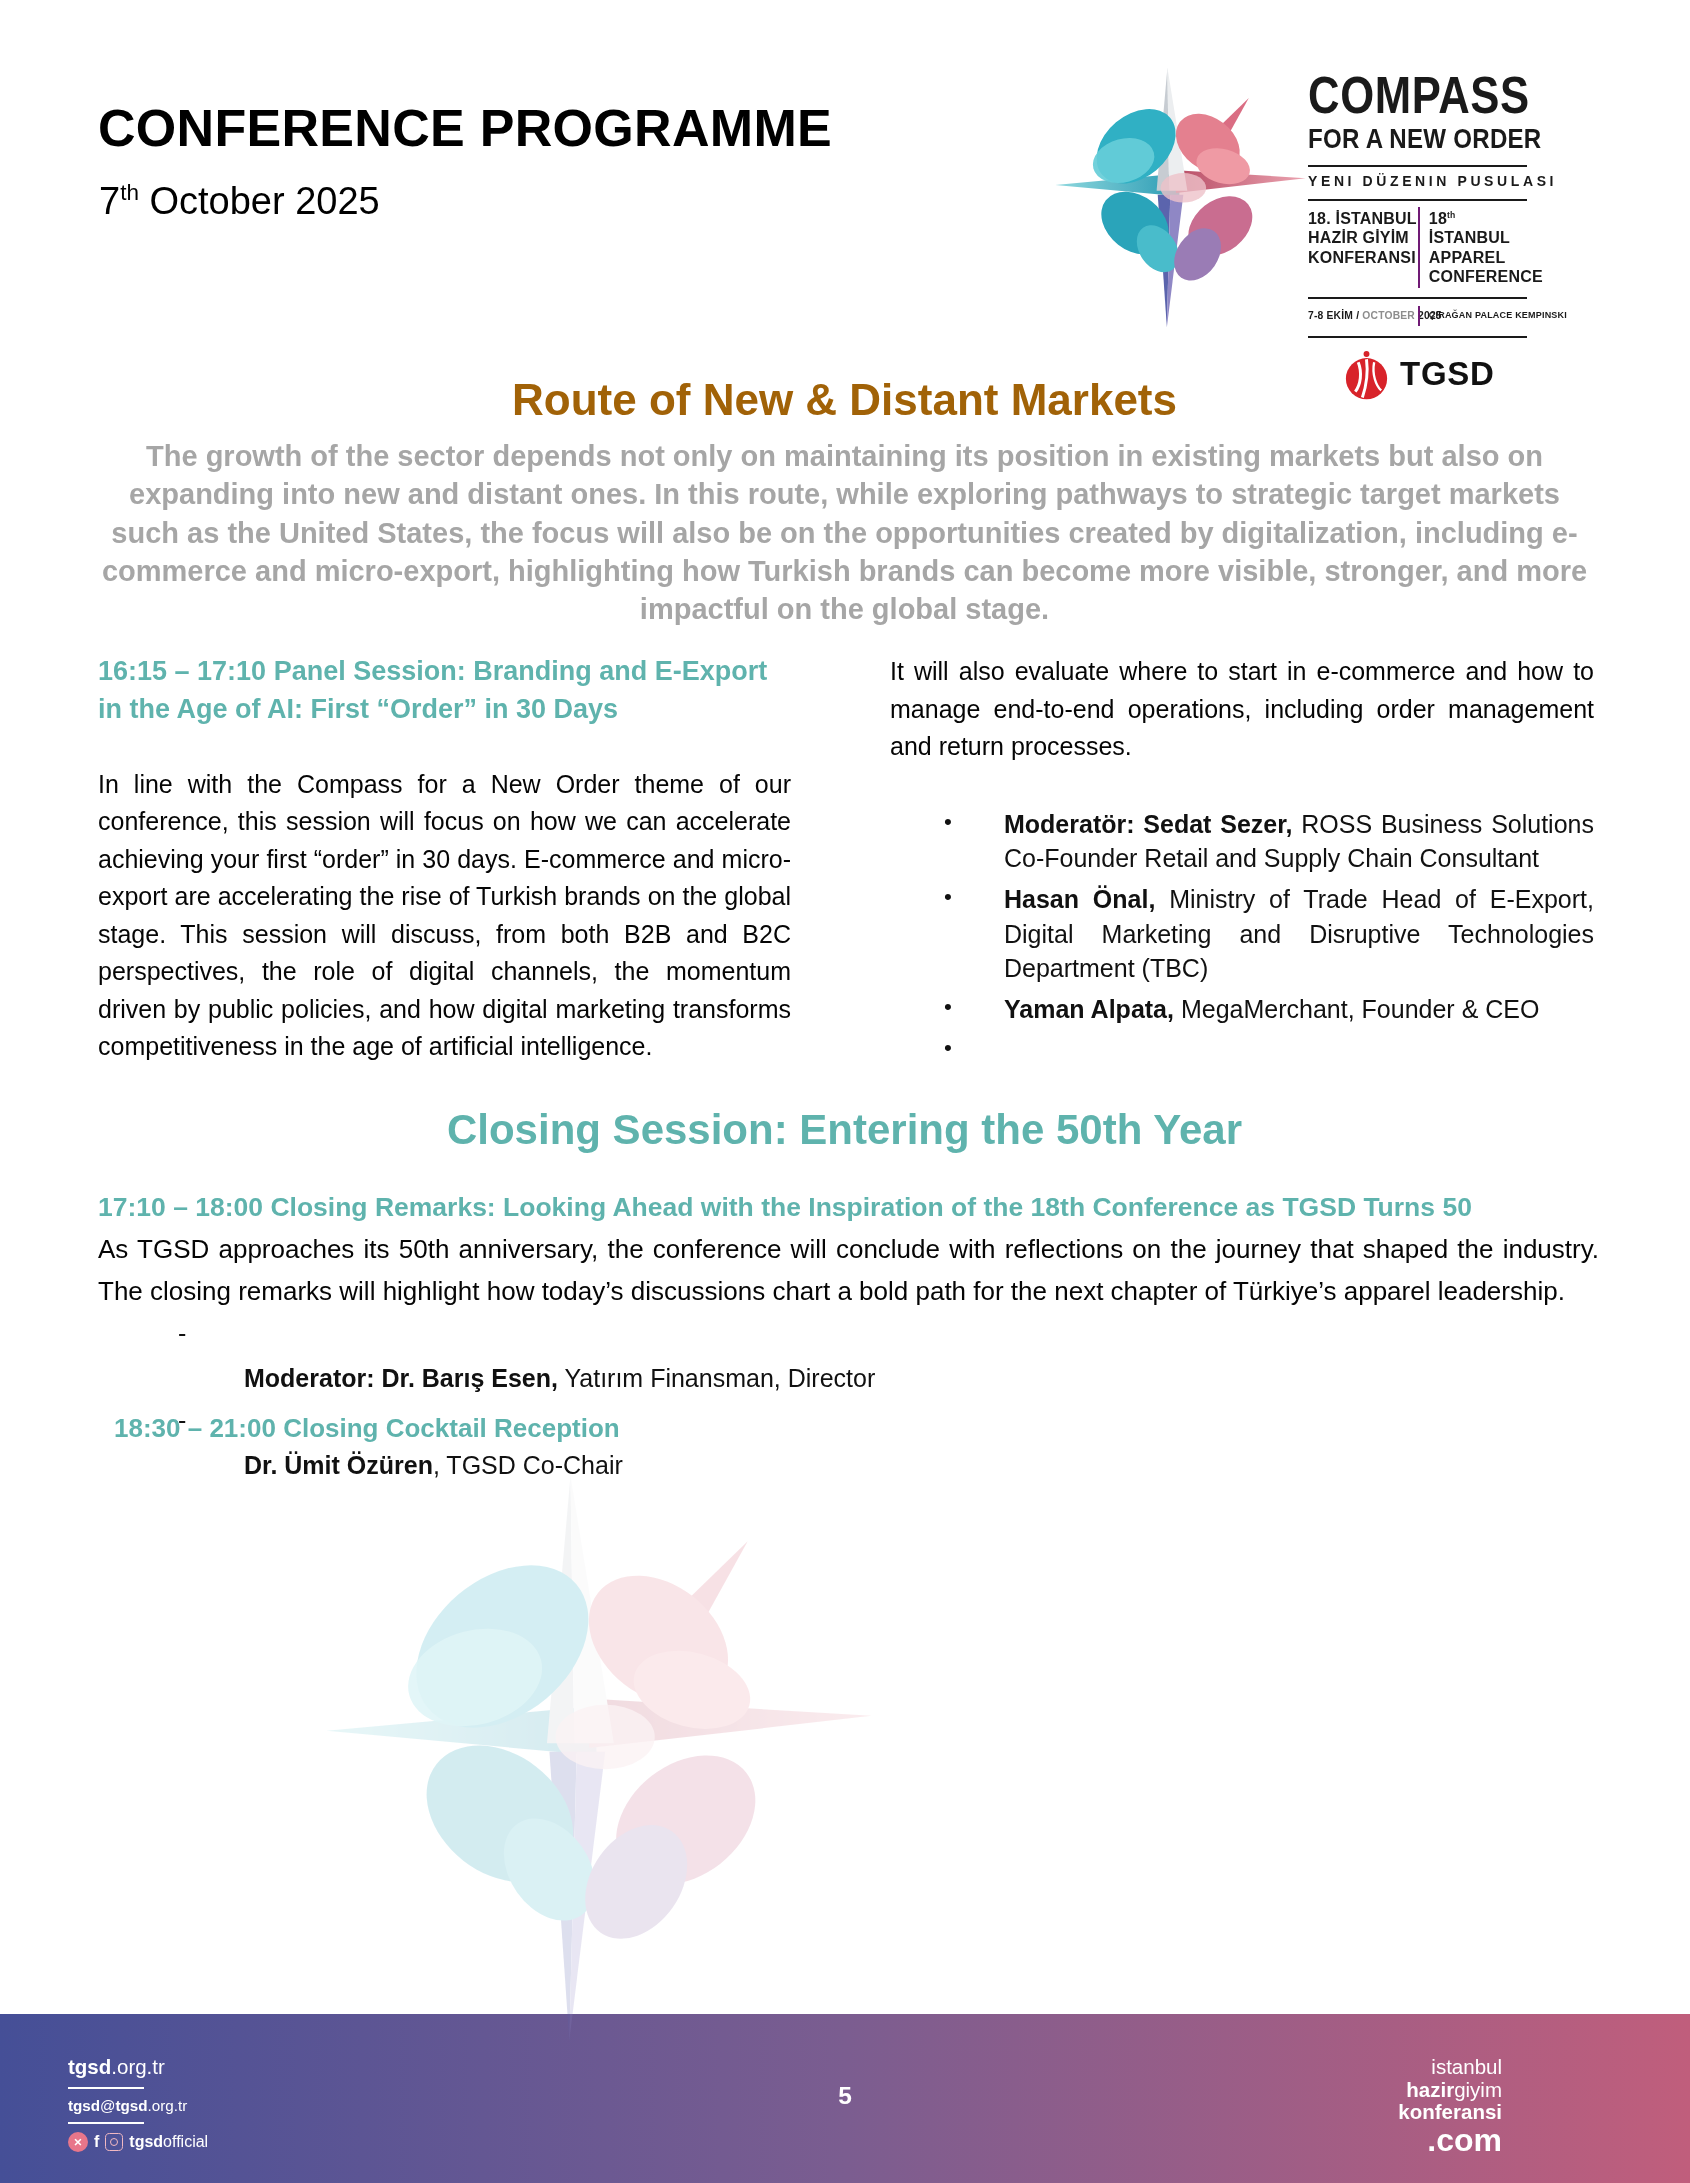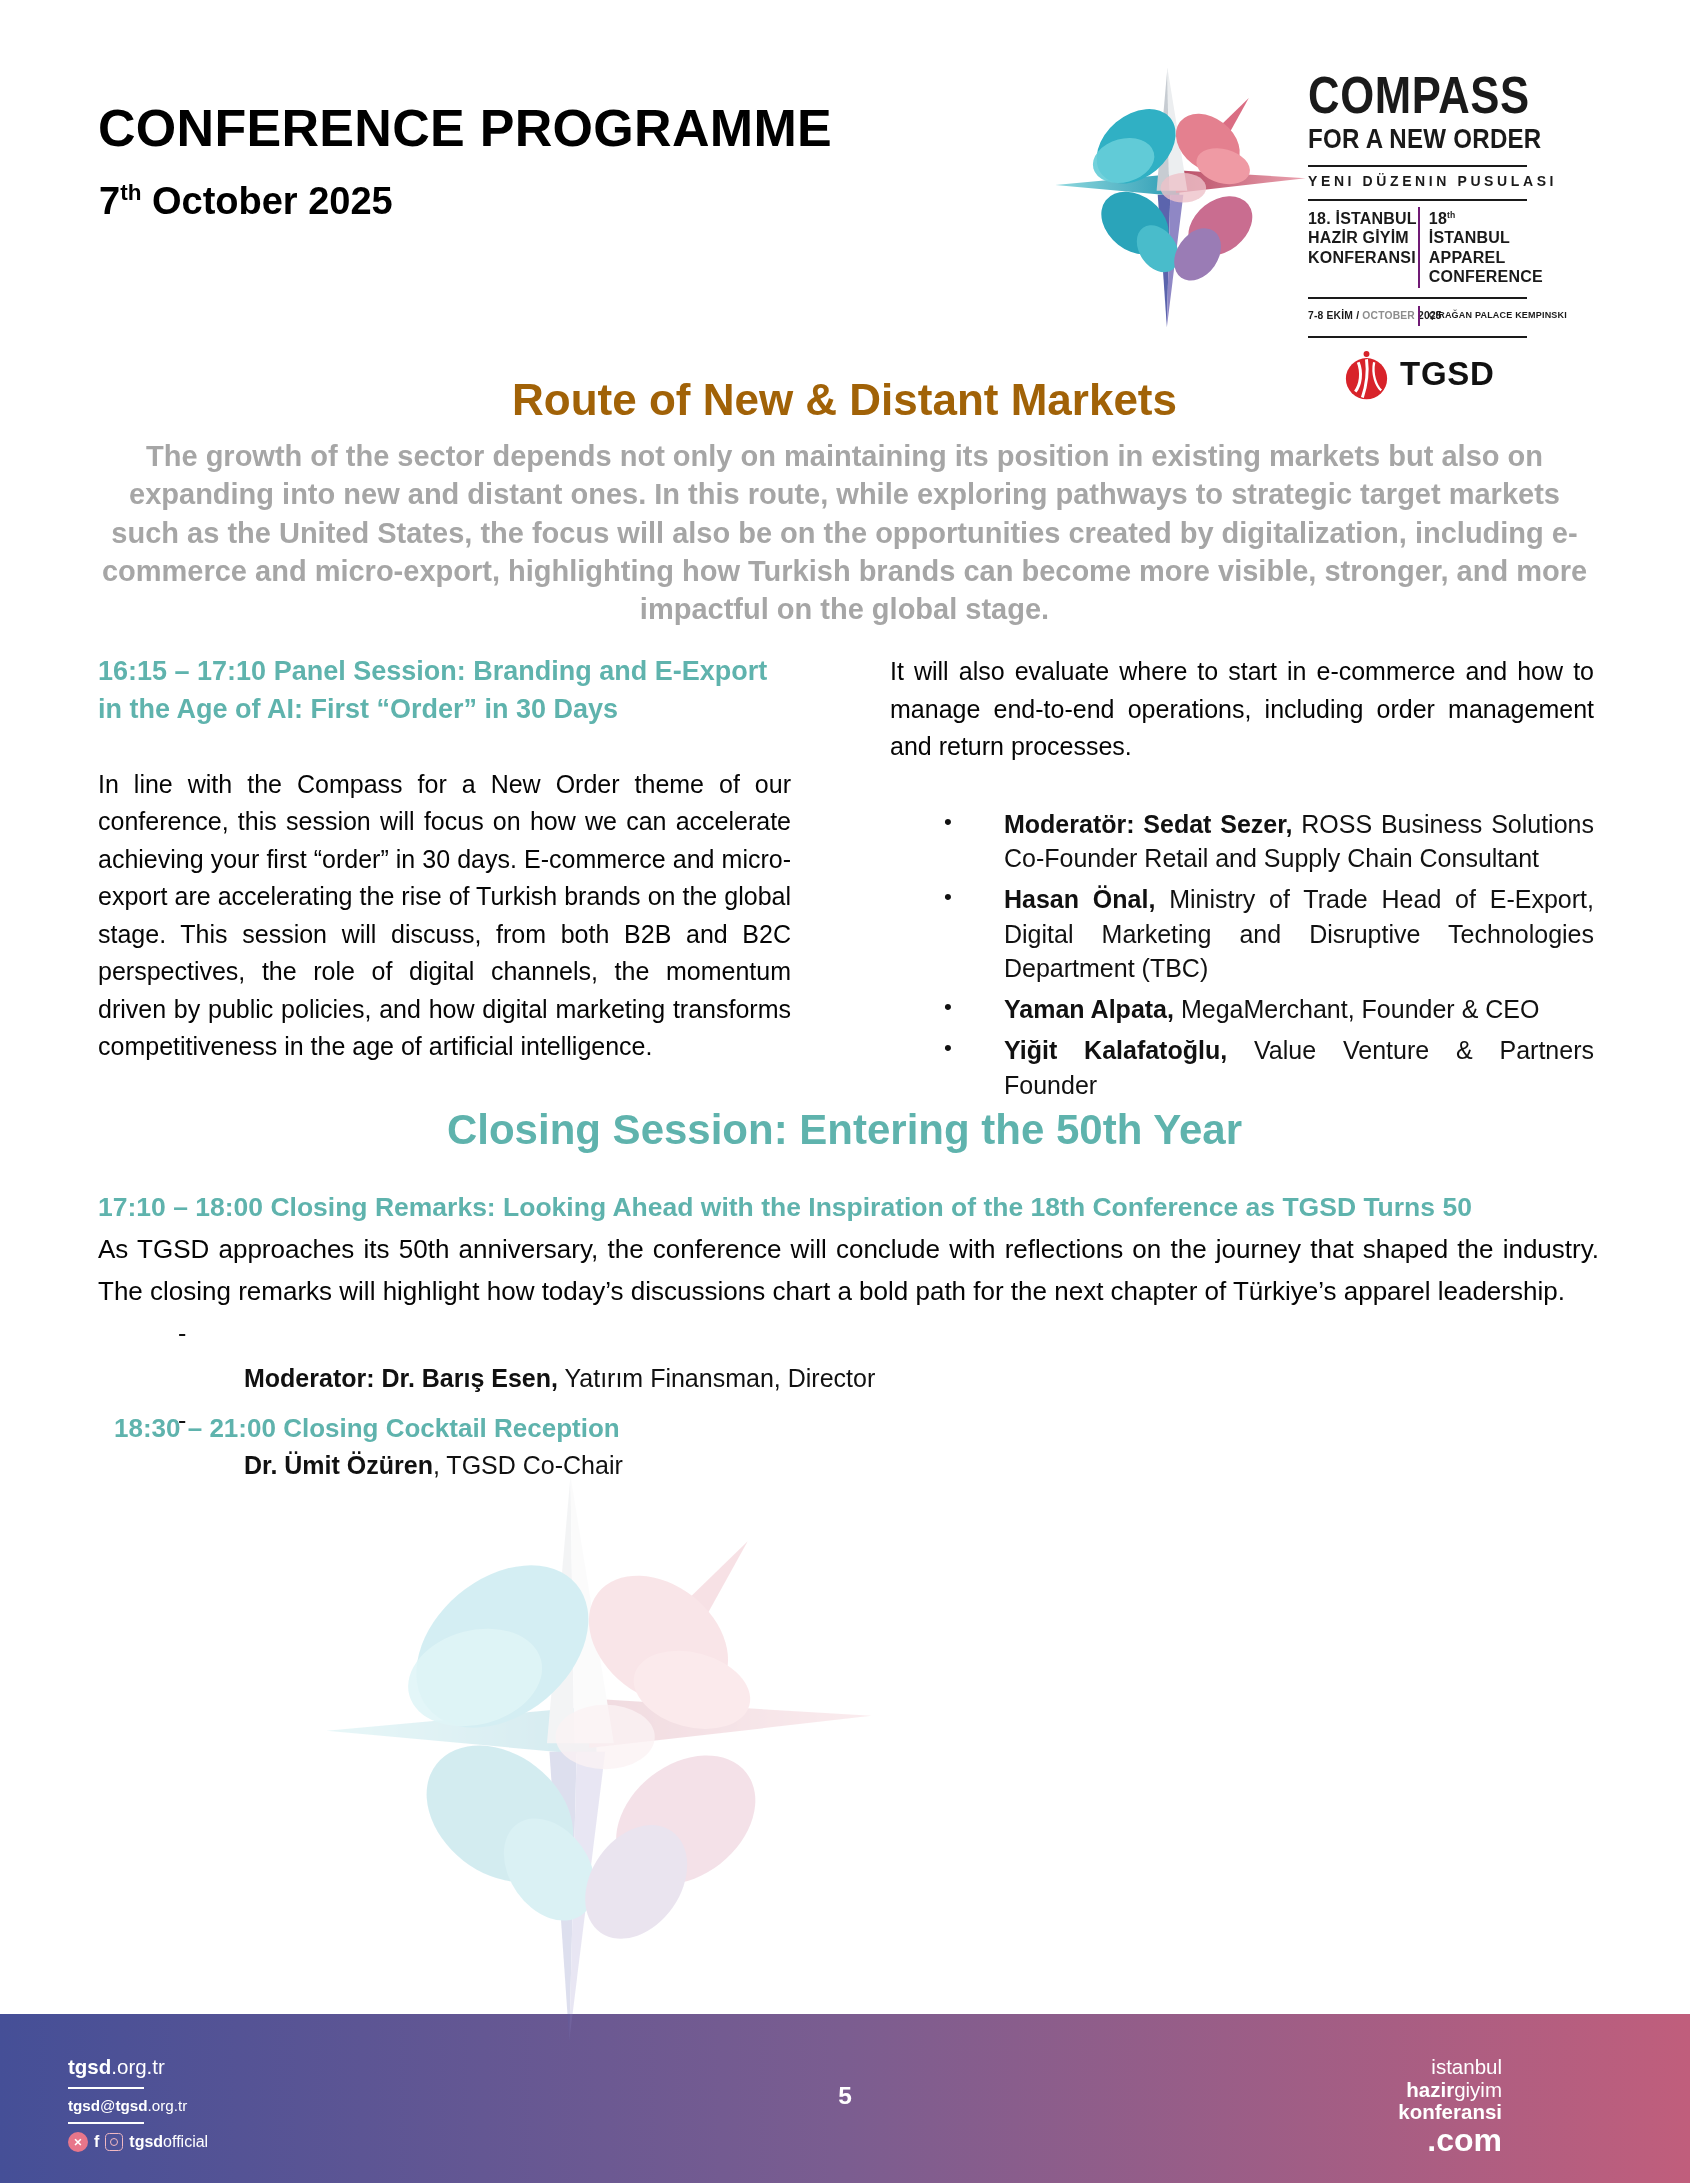--- a/index.html
+++ b/index.html
@@ -1,21 +1,21 @@
 <!DOCTYPE html>
 <html style="font-size:10.6px"><head>
 <meta charset="utf-8">
 <style>
   html,body{margin:0;padding:0;background:#e8e8e8;}
   .page{position:relative;width:1690px;height:2183px;background:#ffffff;overflow:hidden;
         font-family:"Liberation Sans",sans-serif;color:#111;}
   
   .doc-title{position:absolute;left:98px;top:98px;font-size:52px;font-weight:bold;
              letter-spacing:0.3px;color:#000;white-space:nowrap;}
-  .doc-date{position:absolute;left:99px;top:180px;font-size:38px;color:#000;font-weight:bold;}
+  .doc-date{position:absolute;left:99px;top:180px;font-size:38px;color:#000;}
   .doc-date sup{font-size:22.5px;}
   
   .logo-block{position:absolute;left:1055px;top:53px;width:474px;height:338px;}
   .logo-star{position:absolute;left:0;top:12px;width:251px;height:265px;}
   .logo-text{position:absolute;left:253px;top:18.6px;width:219px;color:#1a1a1a;}
   .lg-compass{font-size:52px;font-weight:bold;line-height:.92;transform:scaleX(.84);
               transform-origin:left top;white-space:nowrap;letter-spacing:0.7px;}
   .lg-sub{font-size:28px;font-weight:bold;margin-top:4px;transform:scaleX(.86);
           transform-origin:left top;white-space:nowrap;letter-spacing:0.3px;}
   .lg-rule{border:none;border-top:2.7px solid #1a1a1a;margin:9.3px 0 6.6px 0;}
@@ -171,21 +171,20 @@
       <div class="speaker-item">
         <span class="marker">•</span>
         <span class="li-text"><span class="b">Hasan Önal,</span><span> Ministry of Trade Head of E-Export, Digital Marketing and Disruptive Technologies Department (TBC)</span></span>
       </div>
       <div class="speaker-item">
         <span class="marker">•</span>
         <span class="li-text"><span class="b">Yaman Alpata,</span><span> MegaMerchant, Founder &amp; CEO</span></span>
       </div>
       <div class="speaker-item">
         <span class="marker">•</span>
-        <span class="li-text"><span class="b">Yiğit Kalafatoğlu,</span><span> Value Venture &amp; Partners Founder</span></span>
       </div>
     </div>
   </div>
 
   <div class="closing-title">Closing Session: Entering the 50th Year</div>
   <div class="closing-sub">17:10 – 18:00 Closing Remarks: Looking Ahead with the Inspiration of the 18th Conference as TGSD Turns 50</div>
   <div class="closing-body">As TGSD approaches its 50th anniversary, the conference will conclude with reflections on the journey that shaped the industry. The closing remarks will highlight how today’s discussions chart a bold path for the next chapter of Türkiye’s apparel leadership.</div>
   <div class="closing-list">
     <div class="closing-item">
       <span class="dash">-</span>

